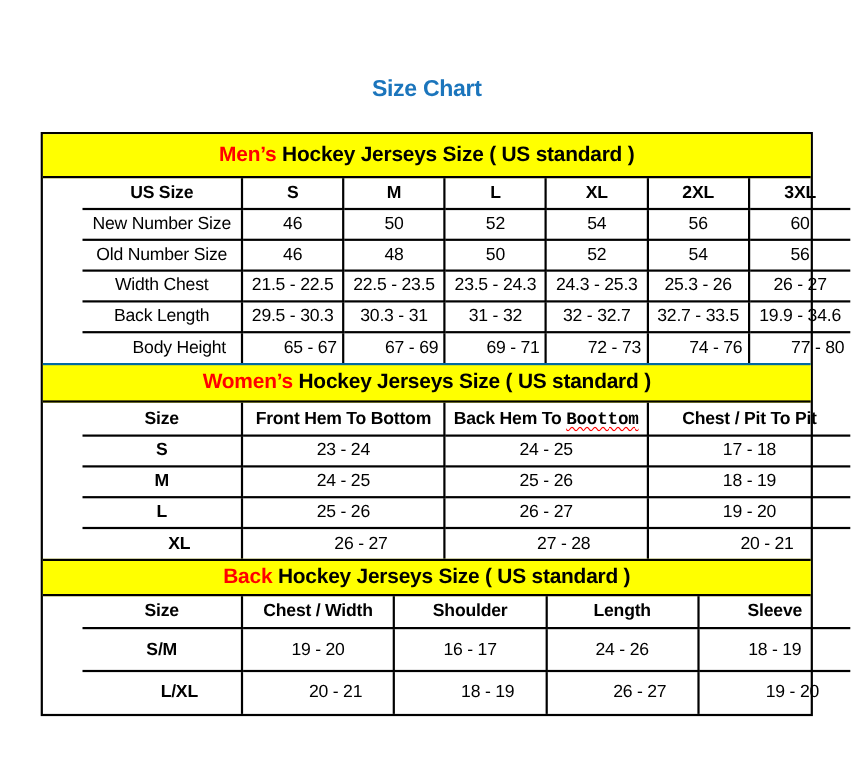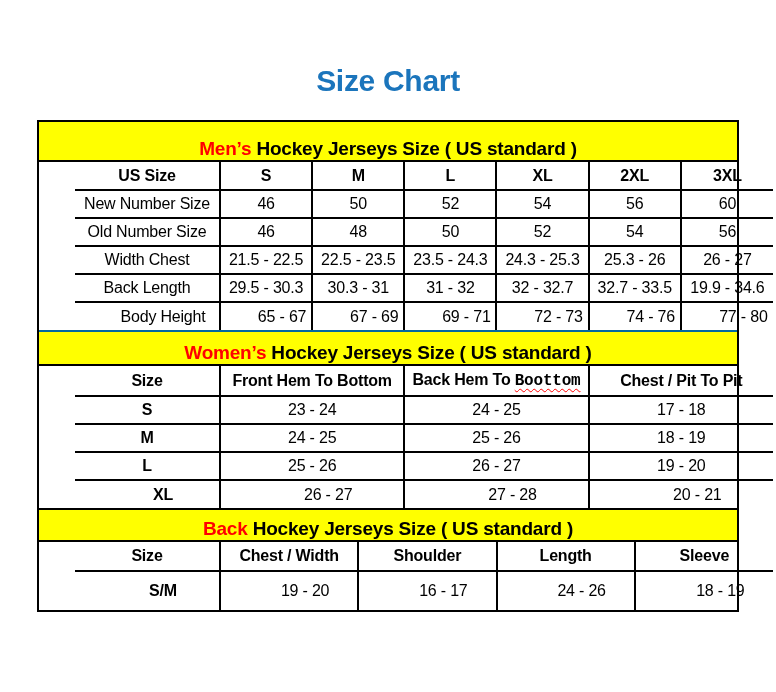--- a/index.html
+++ b/index.html
@@ -17,38 +17,38 @@
   .title-wrap {
     width: 702px;
     margin: 0 auto;
     padding-top: 64px;
     height: 56px;
     text-align: center;
     box-sizing: content-box;
   }
   .title-wrap h1 {
     margin: 0;
-    font-size: 30px;
+    font-size: 21px;
     line-height: 34px;
     font-weight: bold;
     color: #1b75bc;
     letter-spacing: -0.3px;
   }
   .chart {
     width: 702px;
     margin: 0 auto;
     border: 2px solid #000000;
     box-sizing: border-box;
     background: #ffffff;
   }
   .band {
     background: #ffff00;
     border-bottom: 2px solid #000000;
     display: flex;
-    align-items: flex-end;
+    align-items: center;
     justify-content: center;
     font-weight: bold;
     font-size: 19px;
     letter-spacing: -0.2px;
     white-space: pre;
   }
   .band-mens  { height: 38px; }
   .band-womens { height: 32px; border-top: 2px solid #0369a1; }
   .band-youth { height: 30px; border-top: 2px solid #000000; }
   .band .hl { color: #ff0000; }
@@ -228,16 +228,23 @@
       <th>Length</th>
       <th>Sleeve</th>
     </tr>
     <tr>
       <td class="lblb">S/M</td>
       <td>19 - 20</td>
       <td>16 - 17</td>
       <td>24 - 26</td>
       <td>18 - 19</td>
     </tr>
+    <tr>
+      <td class="lblb">L/XL</td>
+      <td>20 - 21</td>
+      <td>18 - 19</td>
+      <td>26 - 27</td>
+      <td>19 - 20</td>
+    </tr>
   </tbody>
     </table>
 
 </div>
 
 </body></html>

